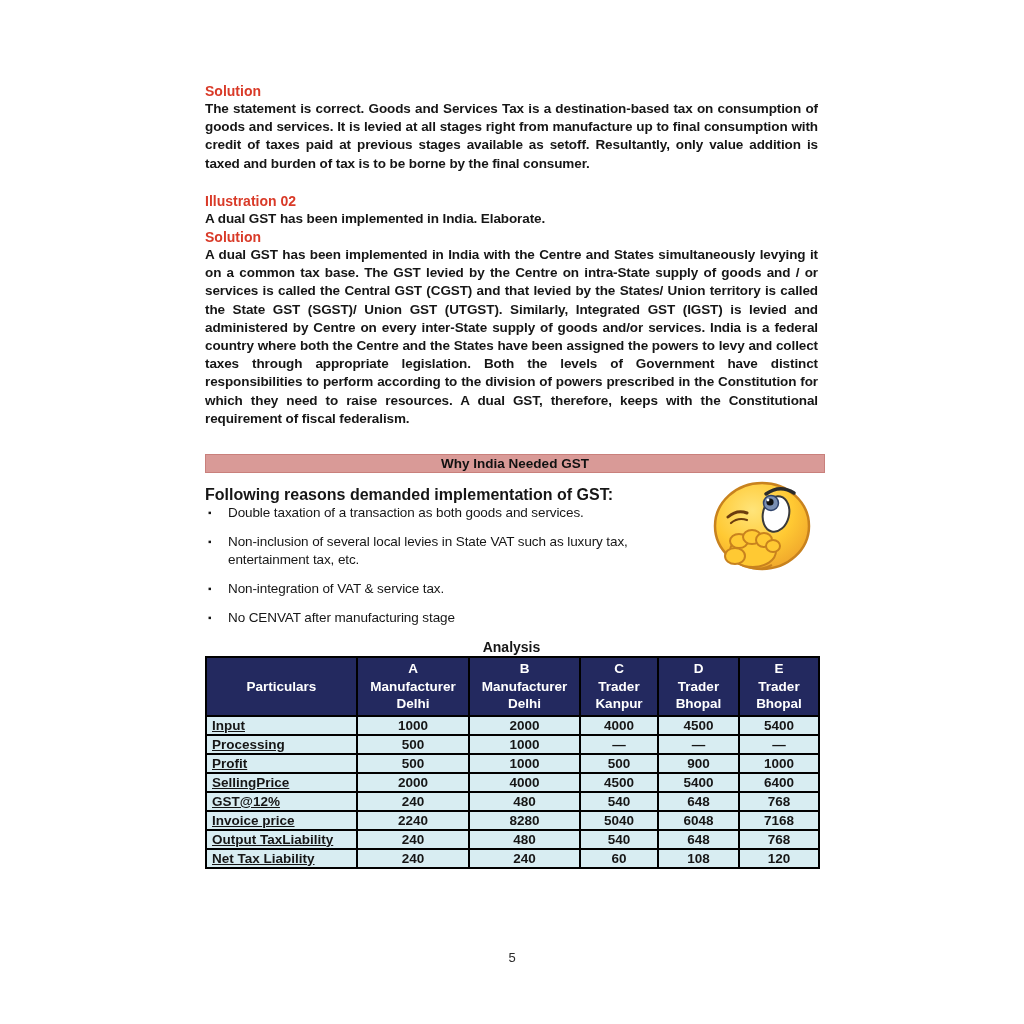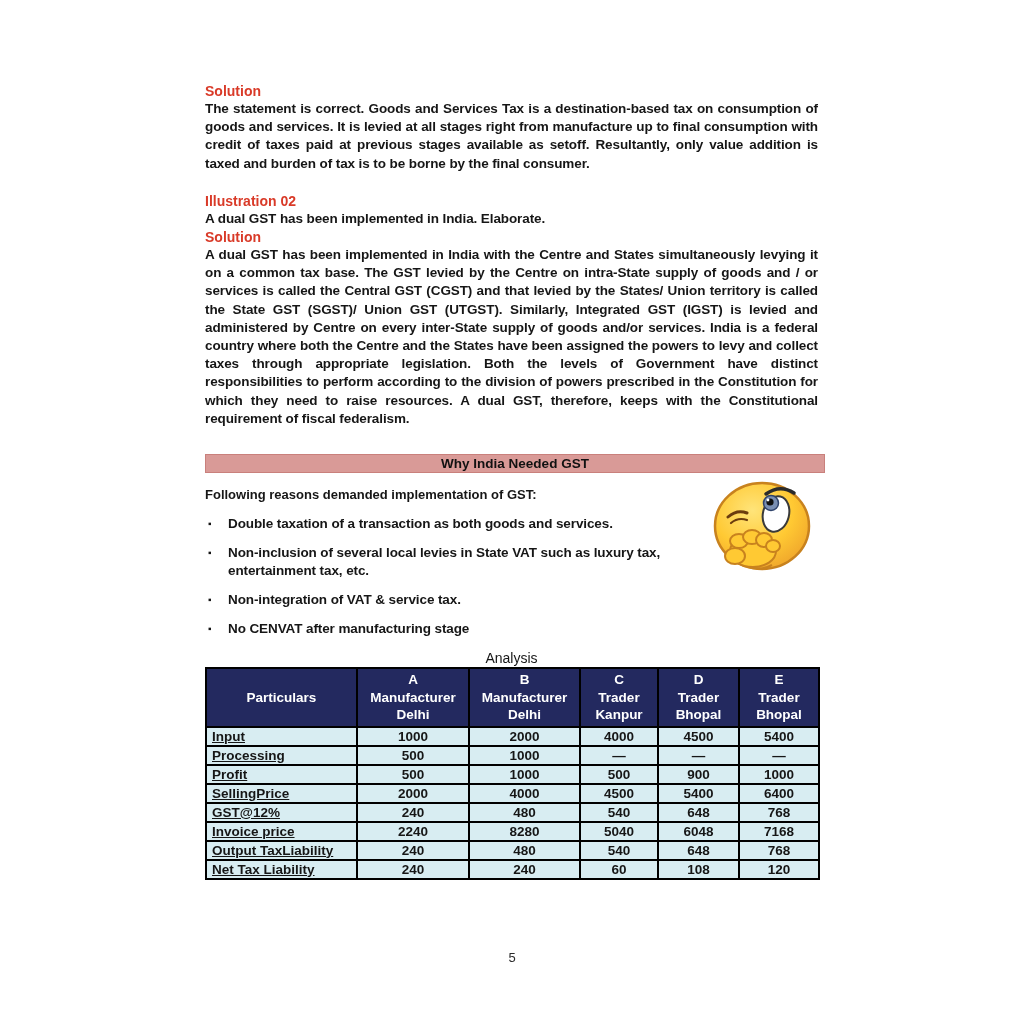--- a/index.html
+++ b/index.html
@@ -46,46 +46,46 @@
     margin-bottom: 13px;
   }
   .reasons { overflow: visible; }
   .emoji-float {
     float: right;
     width: 108px;
     height: 96px;
     margin: -6px 0 6px 14px;
   }
   .intro-line {
-    font-size: 13px;
-    font-weight: 700;
-    line-height: 18px;
-    margin-bottom: 11px;
+    font-size: 16px;
+    font-weight: 700;
+    line-height: 18px;
+    margin-bottom: 0;
   }
   .bullet-item {
     display: flex;
     margin-bottom: 11px;
   }
   .bullet-marker {
     flex: 0 0 23px;
     padding-left: 3px;
     font-size: 10px;
     line-height: 18px;
   }
   .bullet-text {
     flex: 1;
     font-size: 13.5px;
-    font-weight: 700;
+    font-weight: 400;
     line-height: 18px;
     letter-spacing: -0.1px;
   }
   .analysis-title {
     text-align: center;
     font-size: 14px;
-    font-weight: 400;
+    font-weight: 700;
     line-height: 18px;
     margin-top: 5px;
   }
   table.analysis {
     border-collapse: collapse;
     table-layout: fixed;
     width: 613px;
   }
   table.analysis th, table.analysis td {
     border: 2px solid #000000;

